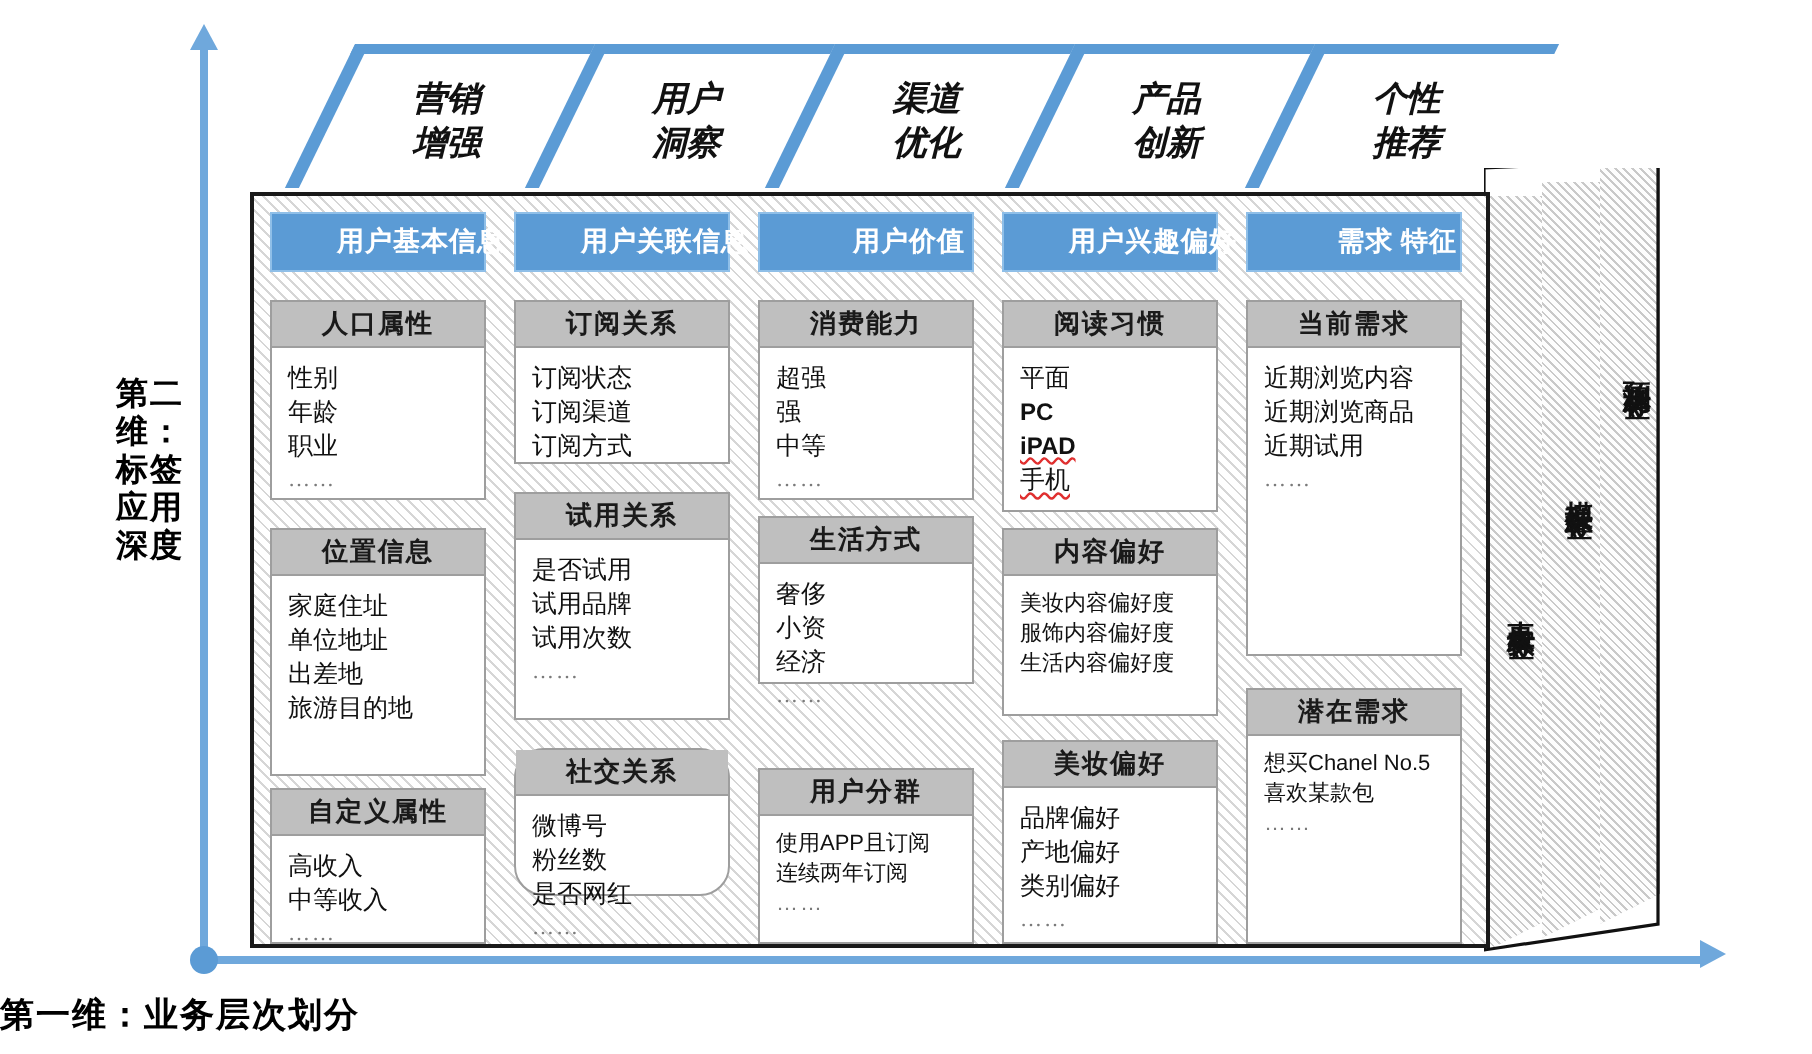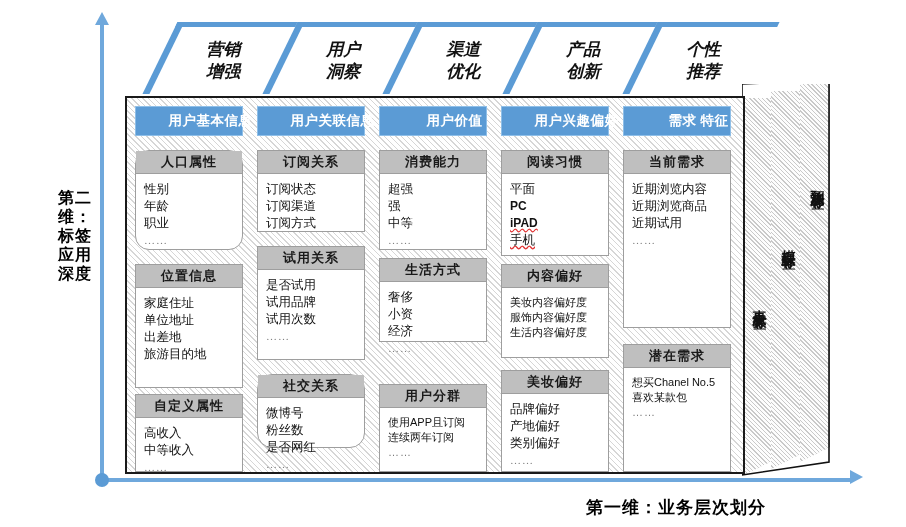--- a/index.html
+++ b/index.html
@@ -18,21 +18,21 @@
   .axis-h-arrow{position:absolute;left:850px;top:470px;width:0;height:0;
     border-top:7px solid transparent;border-bottom:7px solid transparent;border-left:13px solid #6fa8dc;}
   .axis-origin{position:absolute;left:95px;top:473px;width:14px;height:14px;border-radius:50%;background:#5b9bd5;}
 
   .ylabel{
     position:absolute;left:58px;top:188px;width:34px;
     font-size:16px;line-height:19px;letter-spacing:1px;font-weight:bold;
     text-align:center;color:#000;
   }
   .xlabel{
-    position:absolute;left:0;top:496px;width:766px;text-align:right;
+    position:absolute;left:0;top:496px;width:766px;text-align:left;
     font-size:17px;font-weight:bold;color:#000;letter-spacing:1px;
   }
 
   
   .banner-zone{position:absolute;left:160px;top:22px;width:600px;height:78px;}
   .banner{
     position:absolute;top:0;width:122px;height:72px;
     background:#ffffff;
     border-top:5px solid #5b9bd5;
     border-left:7px solid #5b9bd5;
@@ -145,21 +145,21 @@
       <div class="side-panel" style="left: 58px; top: 0px; height: 378px; clip-path: polygon(0px 0px, 100% -4%, 100% 96%, 0px 100%);"></div>
       <div class="side-label" style="left: 66px; top: 95px;">预测标签</div>
       <div style="position: absolute; left: 0px; top: 0px; width: 88px; height: 392px; pointer-events: none;"><svg width="88" height="392">
           <polygon points="0,0 87,-4 87,378 0,391" fill="none" stroke="#111" stroke-width="1.6"></polygon>
         </svg></div>
     </div>
 
   <div class="mainbox" id="mainbox">
       <div class="col" style="left: 8px;">
         <div class="col-head">用户基本信息</div>
-        <div class="card" style="top: 44px; height: 100px; border-radius: 14px;">
+        <div class="card" style="top: 44px; height: 100px;">
           <div class="card-head">人口属性</div>
           <div class="card-body">
             <div class="li">性别</div>
             <div class="li">年龄</div>
             <div class="li">职业</div>
             <div class="li dots">……</div>
           </div>
         </div>
         <div class="card" style="top: 158px; height: 124px;">
           <div class="card-head">位置信息</div>

